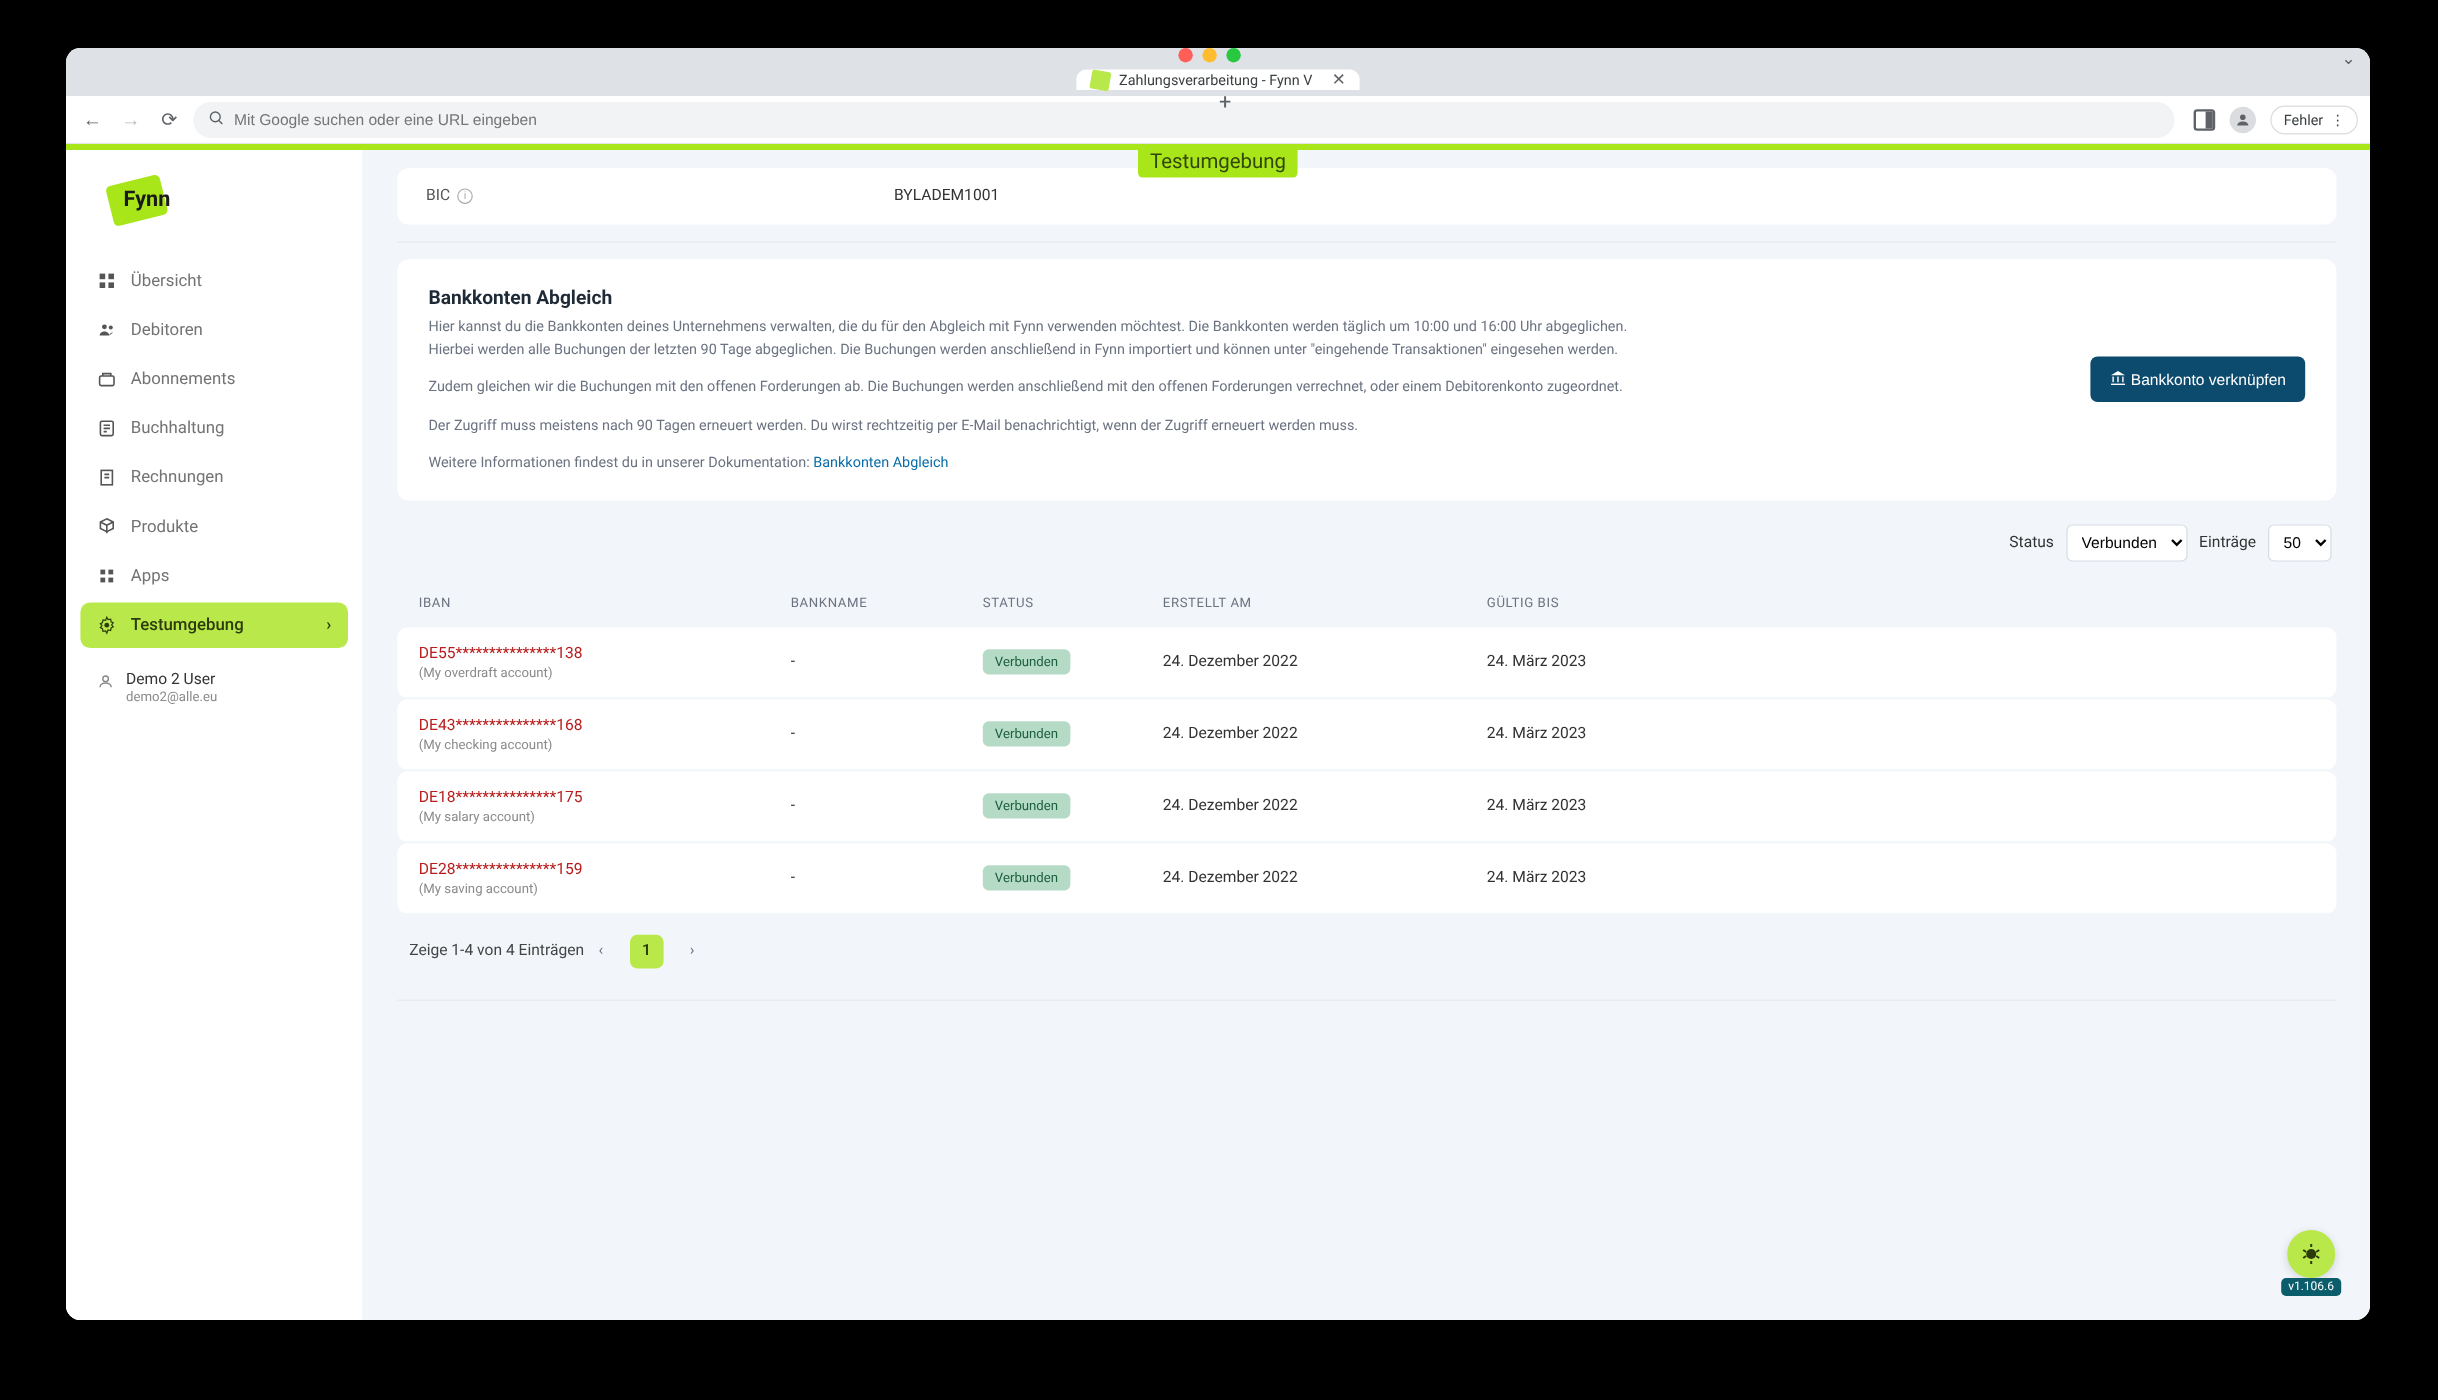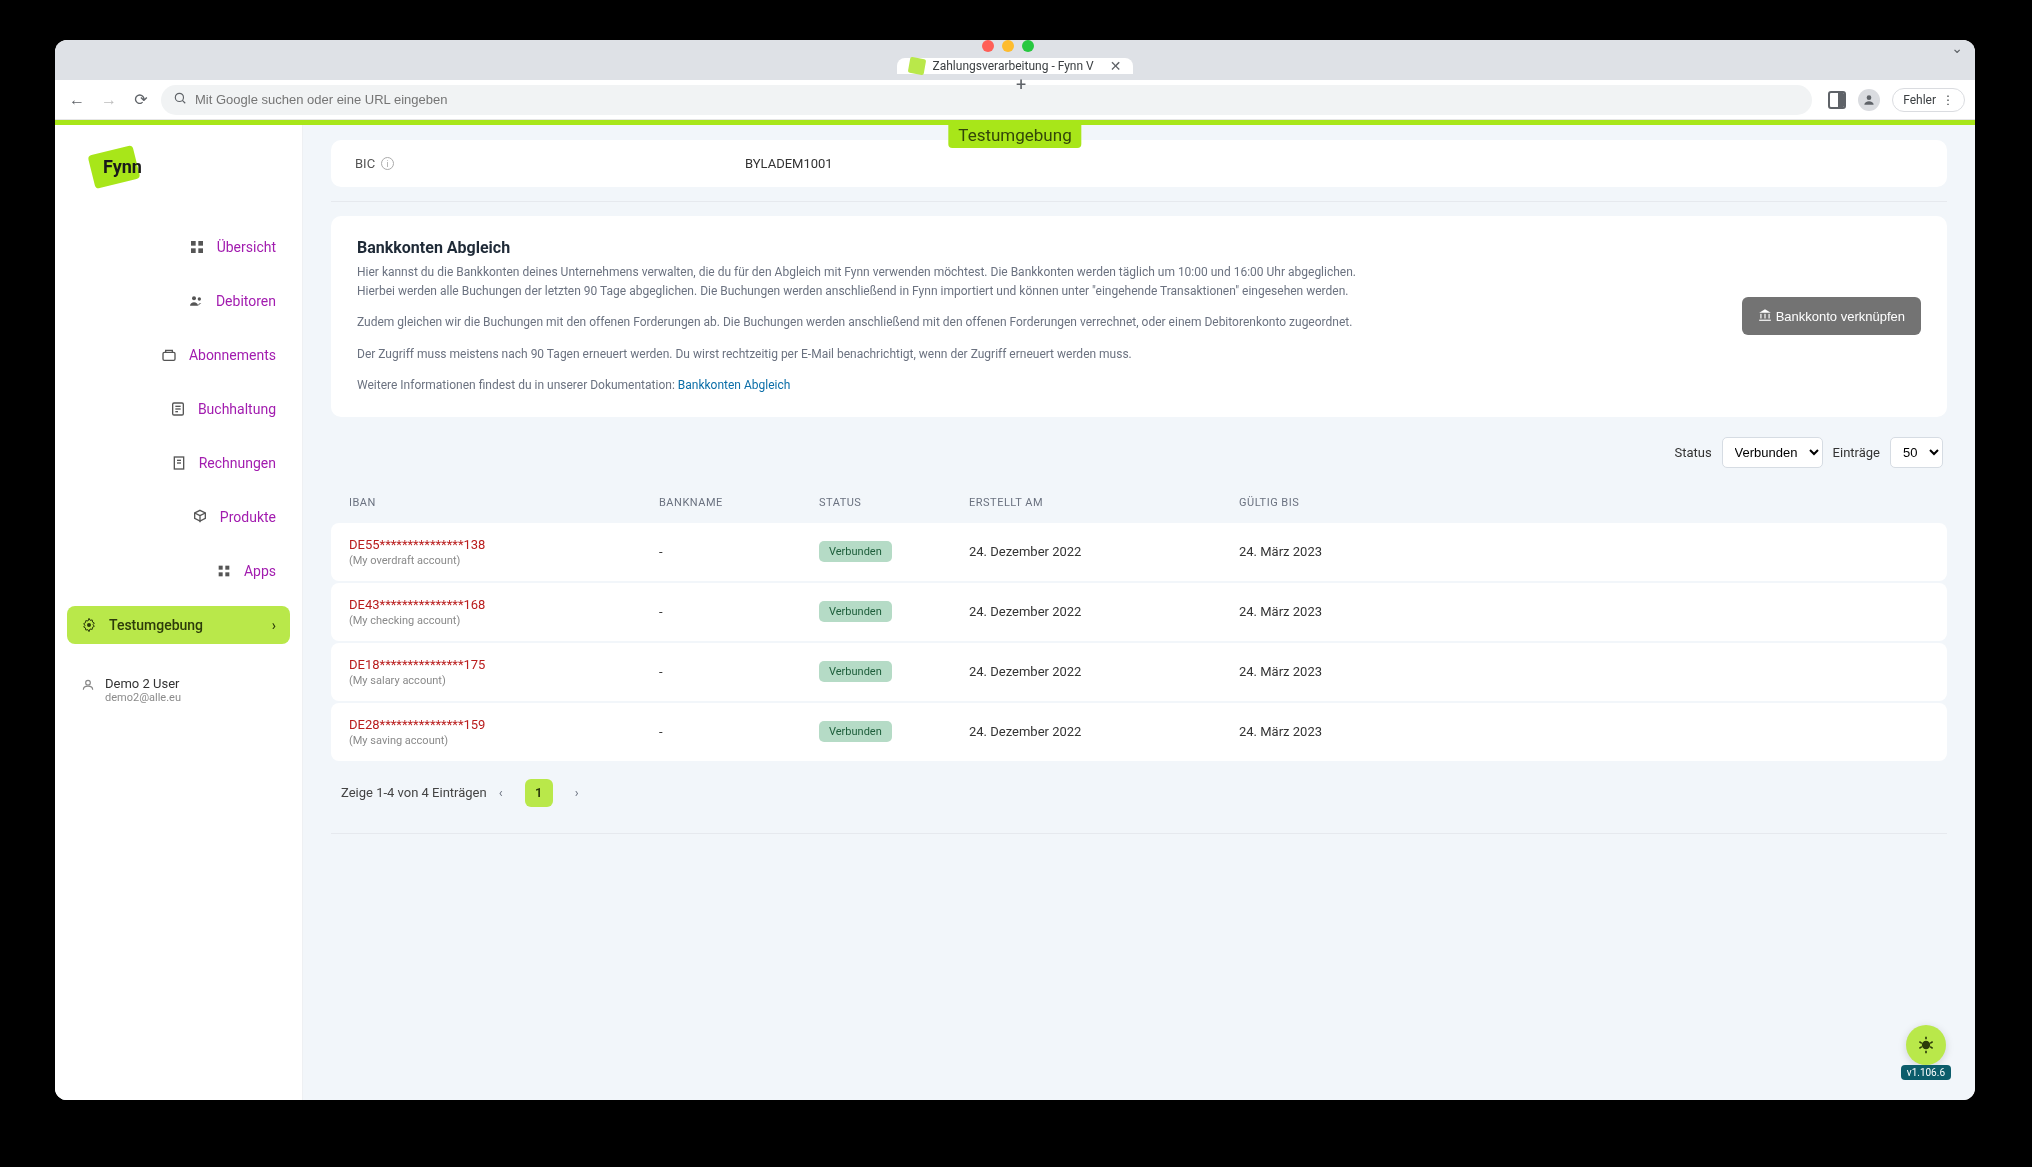--- a/index.html
+++ b/index.html
@@ -126,21 +126,21 @@
       border-radius: 0 0 4px 4px;
       z-index: 11;
     }
     .sidebar {
       width: 248px;
       background: #fff;
       border-right: 1px solid #eef0f3;
       padding: 24px 12px;
       display: flex;
       flex-direction: column;
-      gap: 16px;
+      gap: 3px;
     }
     .logo {
       margin: 0 0 28px 20px;
       position: relative;
       width: 80px;
       height: 40px;
     }
     .logo-shape {
       position: absolute;
       width: 46px;
@@ -159,23 +159,22 @@
       font-size: 18px;
       color: #1a1a1a;
     }
     .nav-item {
       display: flex;
       align-items: center;
       gap: 12px;
       padding: 11px 14px;
       border-radius: 8px;
       font-size: 14px;
-      color: #a21caf;
+      color: #737373;
       cursor: pointer;
-      justify-content: flex-end;
     }
     .nav-item.active {
       background: #b9e84a;
       color: #2c3b0a;
       font-weight: 500;
       justify-content: space-between;
     }
     .nav-item.active .nav-left { display: flex; align-items: center; gap: 12px; }
     .nav-icon { width: 16px; height: 16px; display: flex; align-items: center; justify-content: center; color: #555; }
     .nav-item.active .nav-icon { color: #2c3b0a; }
@@ -216,21 +215,21 @@
       margin-bottom: 6px;
       display: flex;
       justify-content: space-between;
       gap: 40px;
     }
     .card-text { flex: 1; }
     .card-title { font-size: 16px; font-weight: 700; color: #1f2a37; margin-bottom: 6px; }
     .card-desc { font-size: 12px; color: #6b7280; line-height: 1.6; }
     .card-desc a { color: #0b6ea8; text-decoration: none; }
     .btn-primary {
-      background: #737373;
+      background: #0c4a6e;
       color: #fff;
       border: none;
       border-radius: 6px;
       padding: 10px 16px;
       font-size: 13px;
       display: flex;
       align-items: center;
       gap: 4px;
       cursor: pointer;
       height: 38px;

